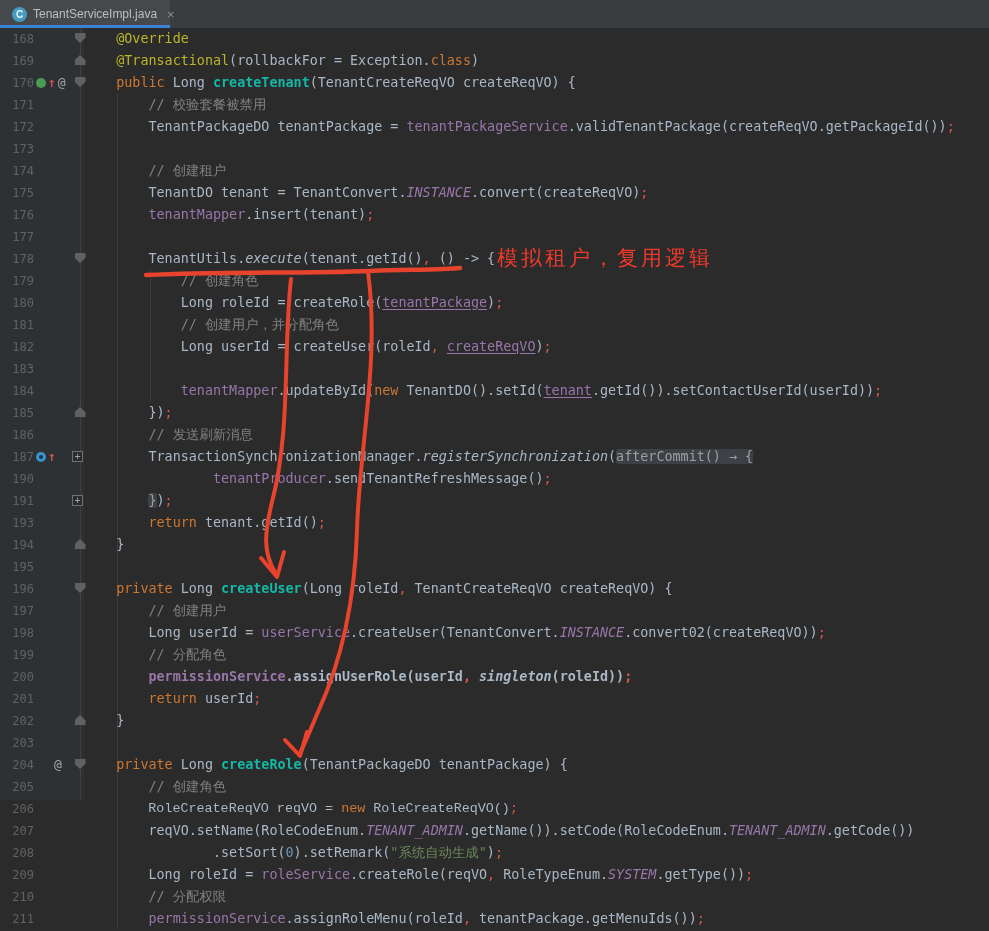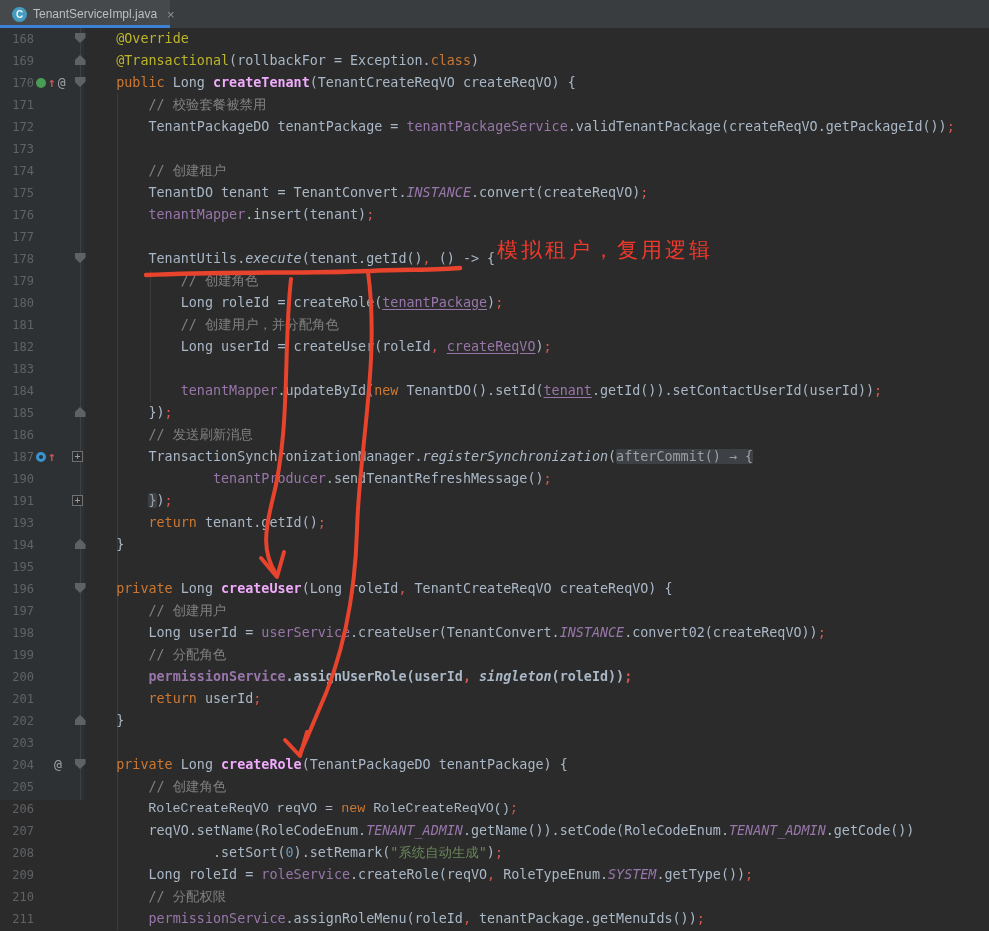--- a/index.html
+++ b/index.html
@@ -34,33 +34,33 @@
   .fold{position:absolute;left:72px;top:5px;width:16px;display:flex;justify-content:center;}
   .fold-d{width:11px;height:10px;background:#5F6264;clip-path:polygon(0 0,100% 0,100% 48%,50% 100%,0 48%);}
   .fold-u{width:11px;height:10px;background:#5F6264;clip-path:polygon(50% 0,100% 52%,100% 100%,0 100%,0 52%);}
   .fold-p{width:11px;height:11px;box-sizing:border-box;border:1px solid #6E7173;background:#2B2B2B;
           color:#9DA0A2;font-size:10px;line-height:9px;text-align:center;top:5px;}
 
   .code{position:absolute;left:84px;top:0;font-size:13.4px;color:#A9B7C6;}
   .t-d{color:#A9B7C6;}
   .t-k{color:#CC7832;}
   .t-ann{color:#BBB529;}
-  .t-m{color:#f0abfc;font-weight:bold;}
+  .t-m{color:#14b8a6;font-weight:bold;}
   .t-f{color:#9876AA;}
   .t-fi{color:#9876AA;font-style:italic;}
   .t-si{color:#A9B7C6;font-style:italic;}
   .t-c{color:#808080;}
   .t-s{color:#6A8759;}
   .t-num{color:#6897BB;}
   .t-p{color:#D5594C;}
   .t-u{color:#9876AA;text-decoration:underline;text-underline-offset:2px;}
   .t-fold{color:#9CA0A4;background:#3D4145;border-radius:2px;text-align:center;}
 
   
-  .red-note{position:absolute;left:497px;top:238px;color:#F0392B;font-size:21px;line-height:25px;
+  .red-note{position:absolute;left:497px;top:246px;color:#F0392B;font-size:21px;line-height:25px;
             letter-spacing:3px;font-family:"DejaVu Sans",sans-serif;font-weight:500;}
   .overlay{position:absolute;left:0;top:0;width:989px;height:931px;pointer-events:none;}
 </style>
 </head>
 <body>
 
 <div class="tabbar">
   <div class="tab">
     <span class="file-icon">C</span>
     <span class="tab-label">TenantServiceImpl.java</span>

